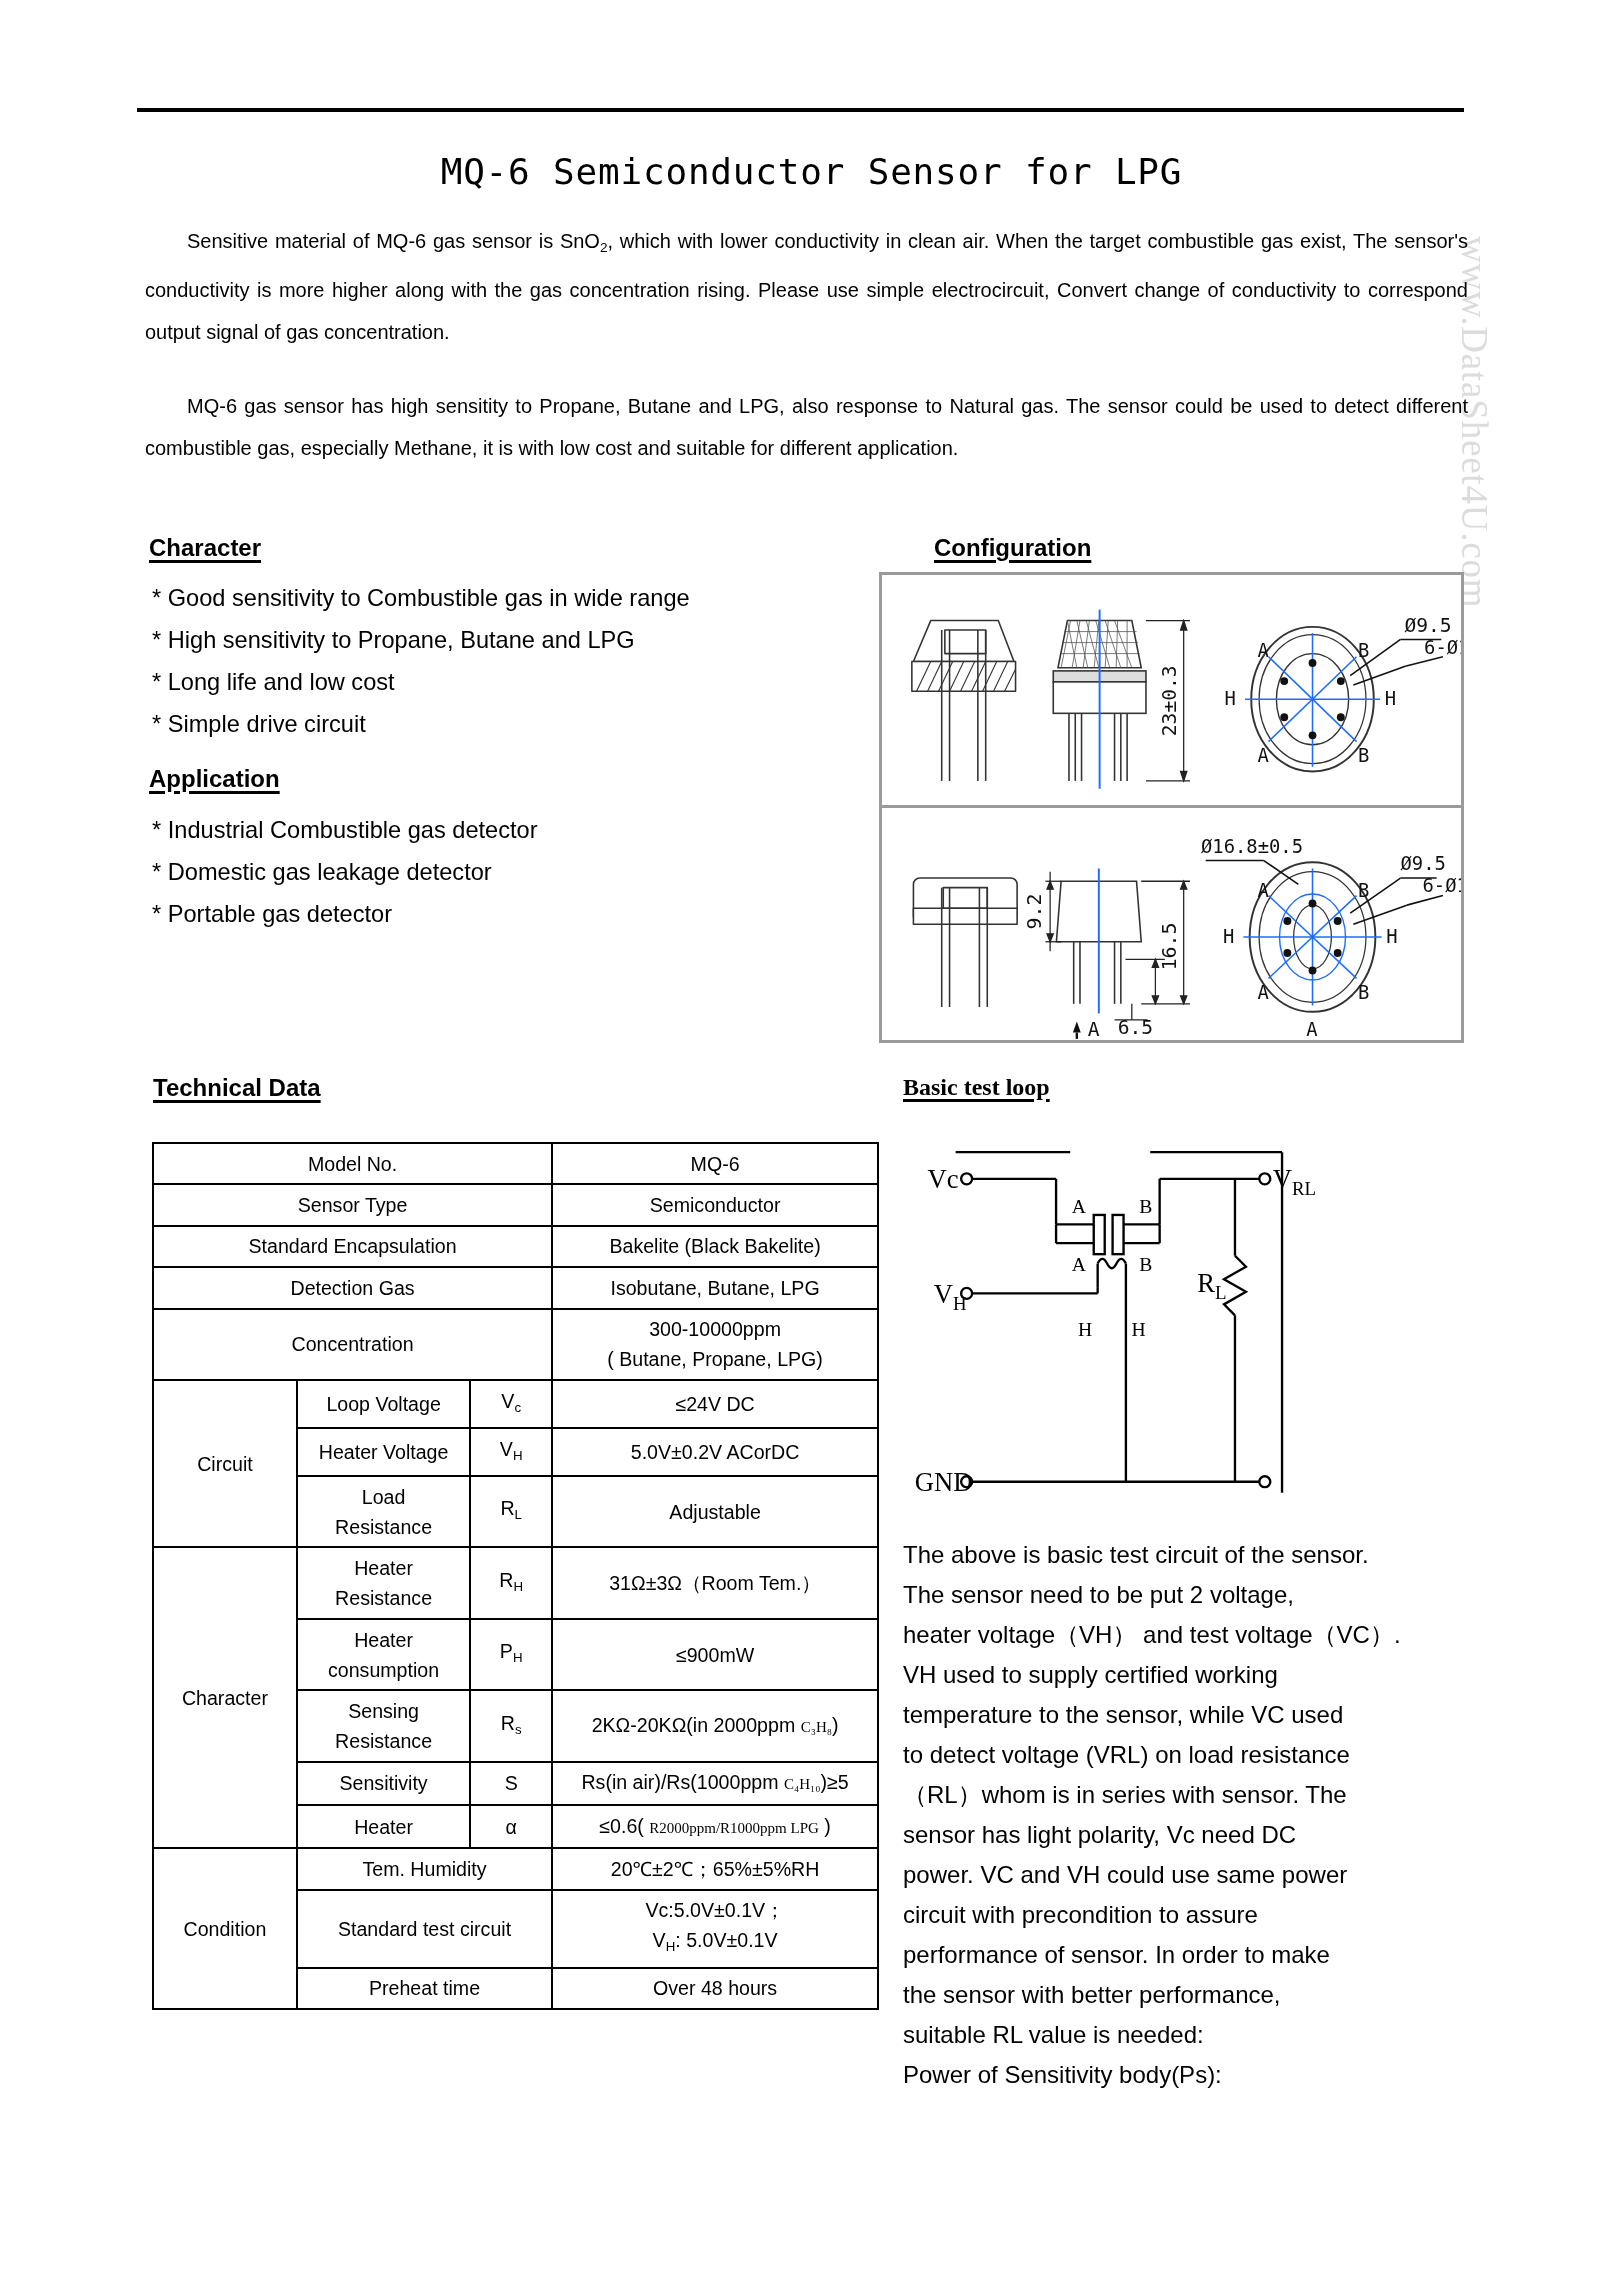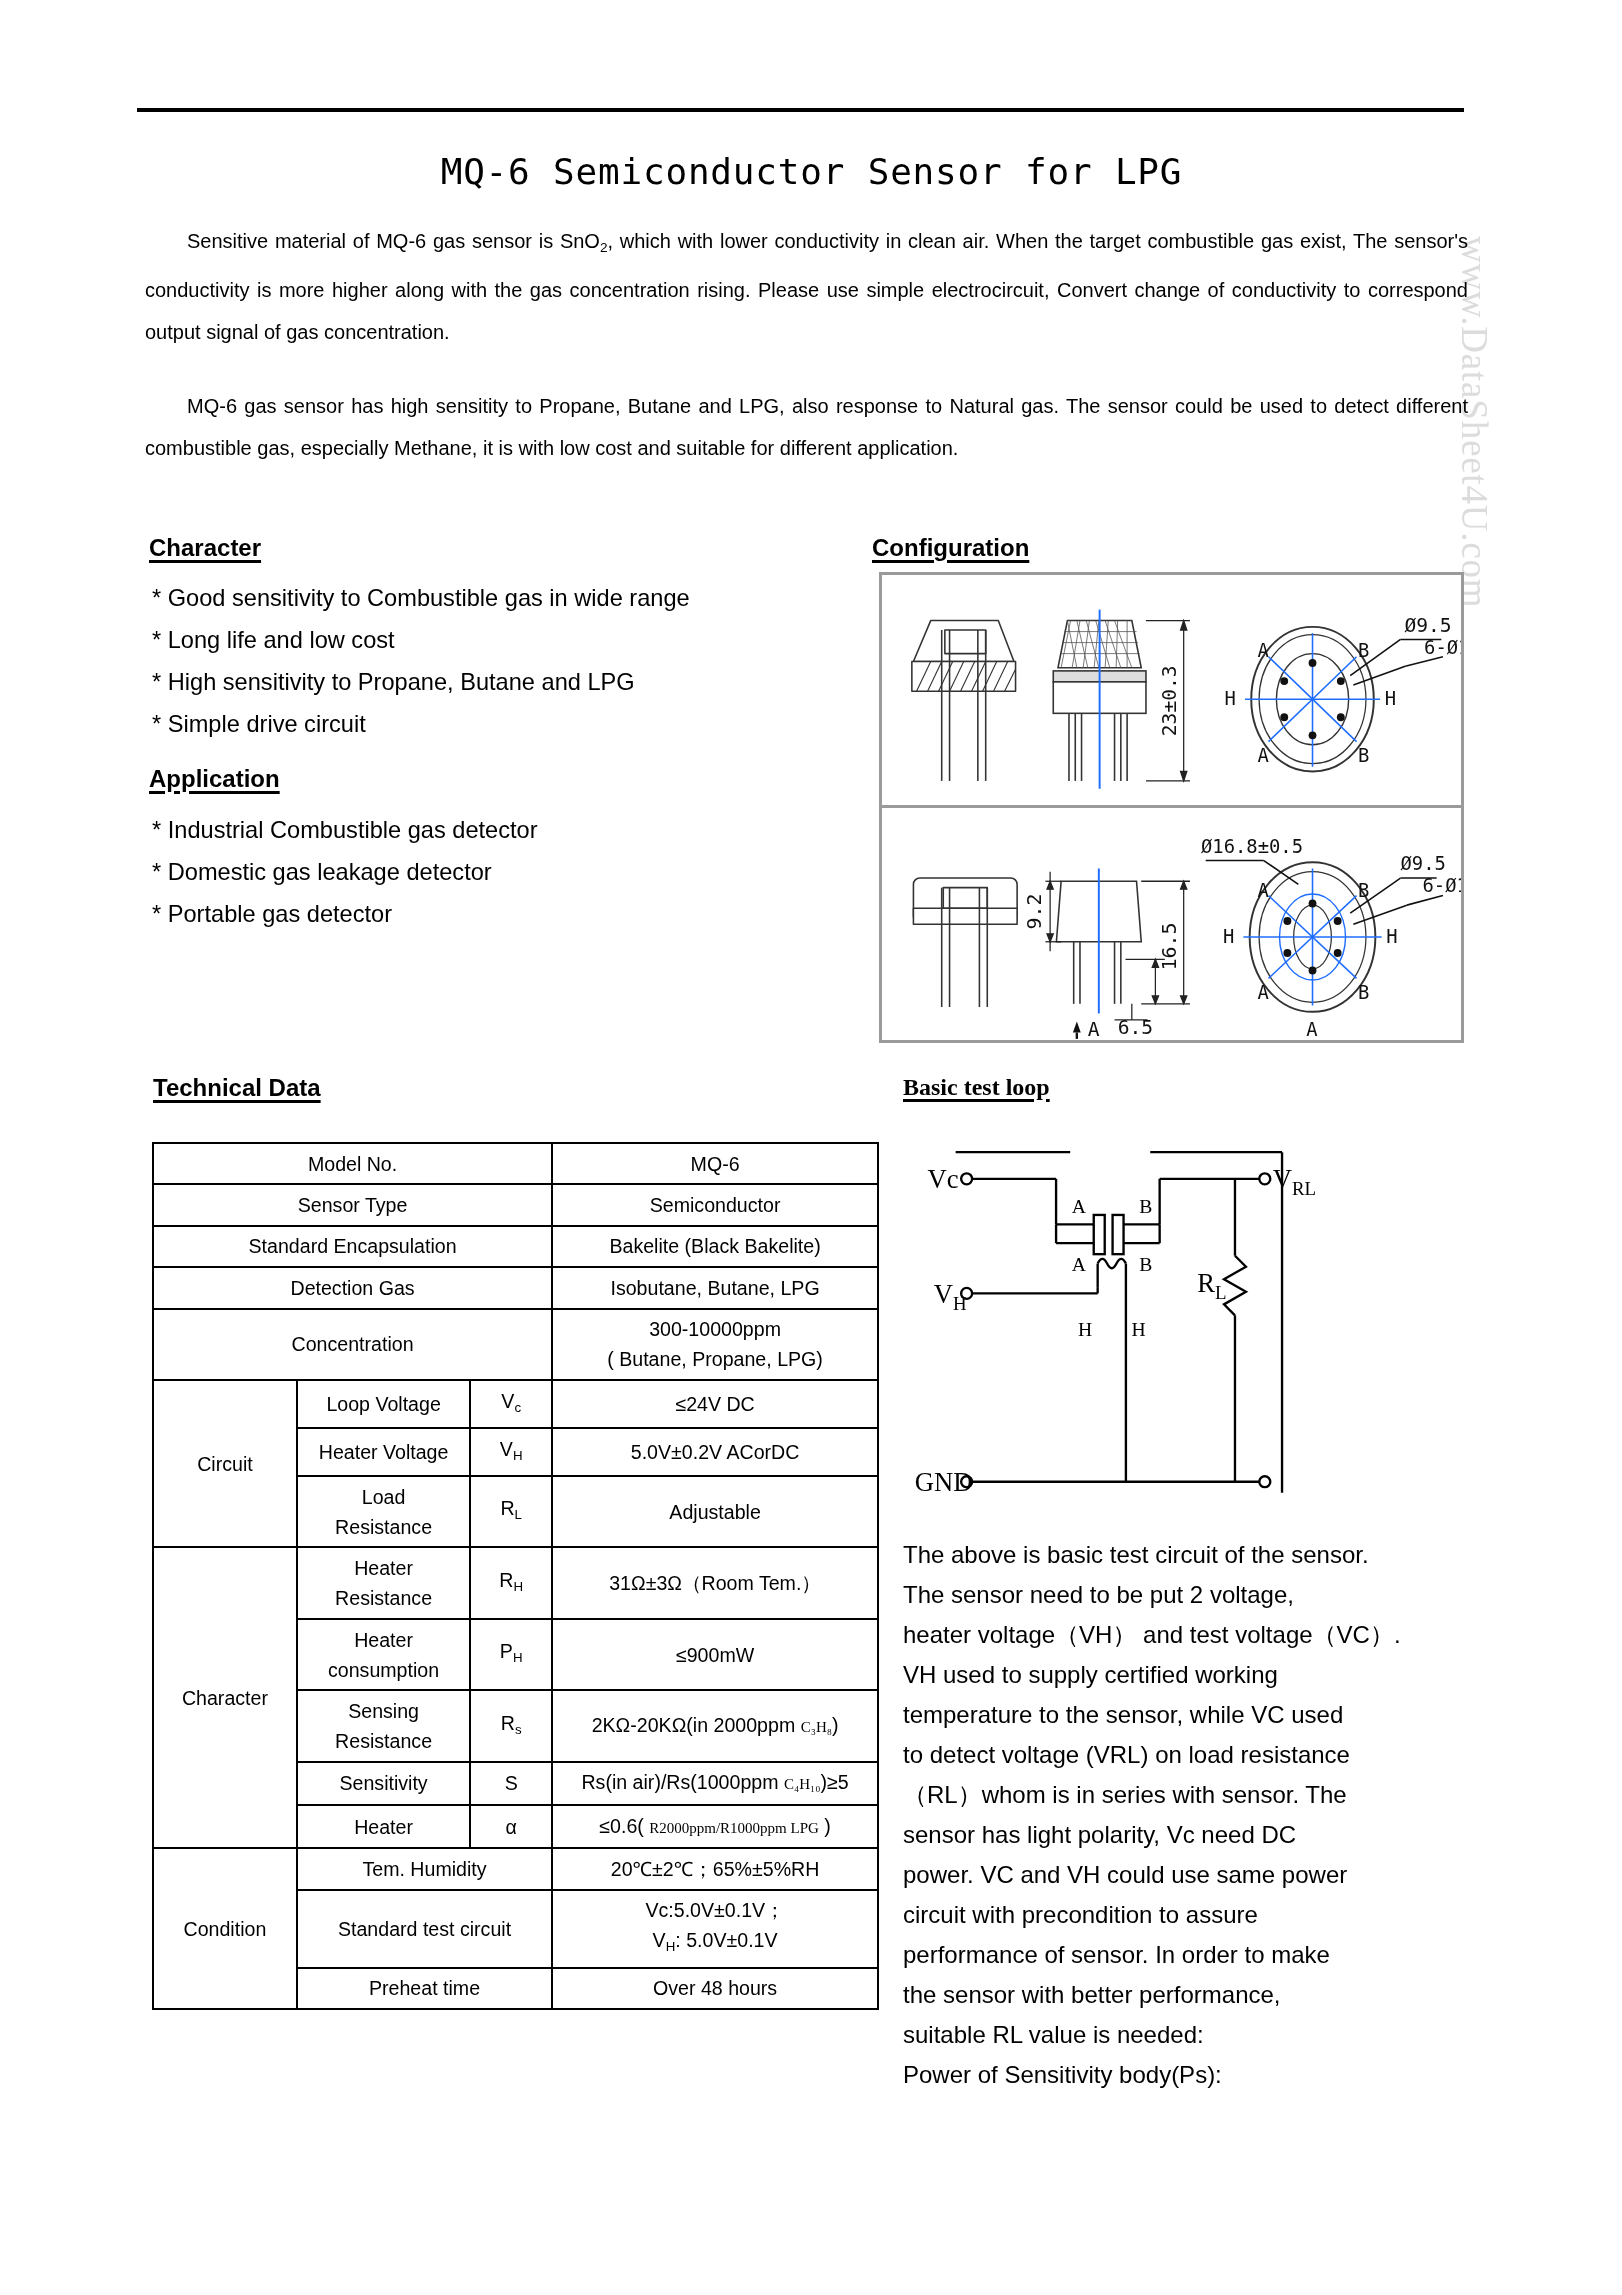--- a/index.html
+++ b/index.html
@@ -27,21 +27,21 @@
   #intro-1{top:220px;}
   #intro-2{top:385px;}
   .indent{display:inline-block;width:42px;}
   sub{font-size:.68em;vertical-align:-.28em;}
 
   
   .sect-h{position:absolute;font-size:24px;font-weight:bold;
      text-decoration:underline;text-underline-offset:3.9px;text-decoration-thickness:3.1px;}
   #h-character{left:149px;top:534px;}
   #h-application{left:149px;top:765px;}
-  #h-configuration{left:872px;top:534px;}
+  #h-configuration{left:934px;top:534px;}
   #h-technical{left:153px;top:1074px;}
   #h-basic{left:903px;top:1074px;font-family:"Liberation Serif",serif;font-weight:bold;}
 
   .bul{position:absolute;left:152px;font-size:23.6px;line-height:42px;white-space:nowrap;}
   #char-list{top:577px;}
   #app-list{top:809px;}
 
   
   #config-box{position:absolute;left:879px;top:572px;width:585px;height:471px;
      border:3.1px solid #9a9a9a;box-sizing:border-box;background:#fff;}
@@ -87,22 +87,22 @@
   </div>
 
   <div class="sect-h" id="h-character">Character</div>
   <div class="sect-h" id="h-application">Application</div>
   <div class="sect-h" id="h-configuration">Configuration</div>
   <div class="sect-h" id="h-technical">Technical Data</div>
   <div class="sect-h" id="h-basic">Basic test loop</div>
 
   <div class="bul" id="char-list">
     <div>* Good sensitivity to Combustible gas in wide range</div>
+    <div>* High sensitivity to Propane, Butane and LPG</div>
     <div>* Long life and low cost</div>
-    <div>* High sensitivity to Propane, Butane and LPG</div>
     <div>* Simple drive circuit</div>
   </div>
 
   <div class="bul" id="app-list">
     <div>* Industrial Combustible gas detector</div>
     <div>* Domestic gas leakage detector</div>
     <div>* Portable gas detector</div>
   </div>
 
   <div id="config-box">

